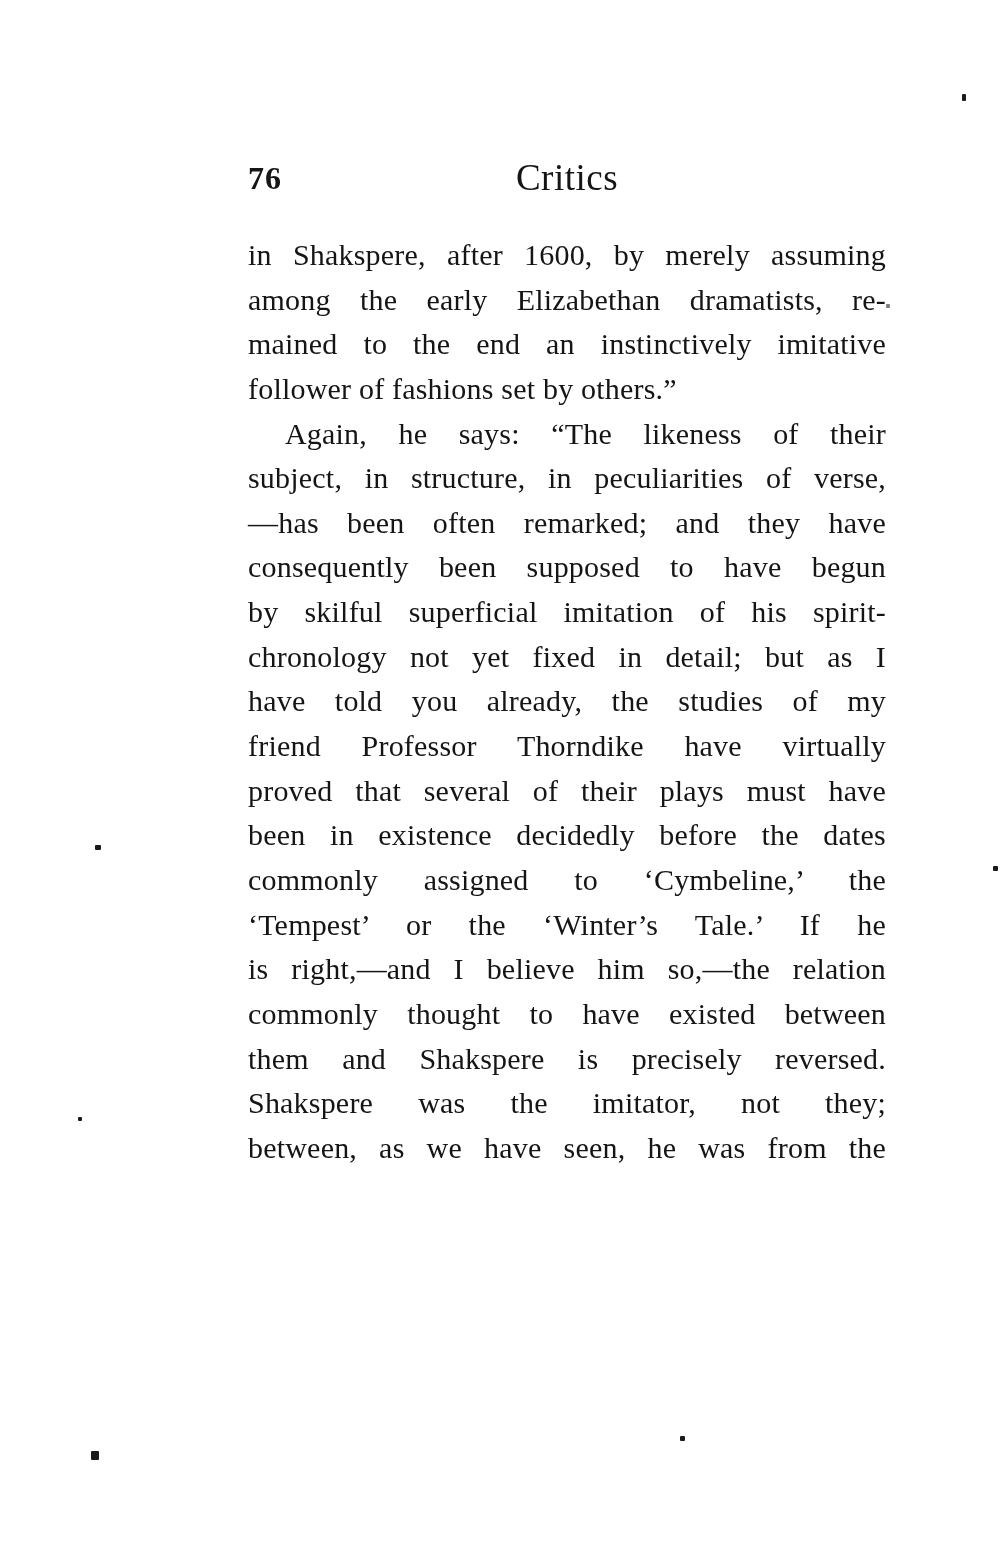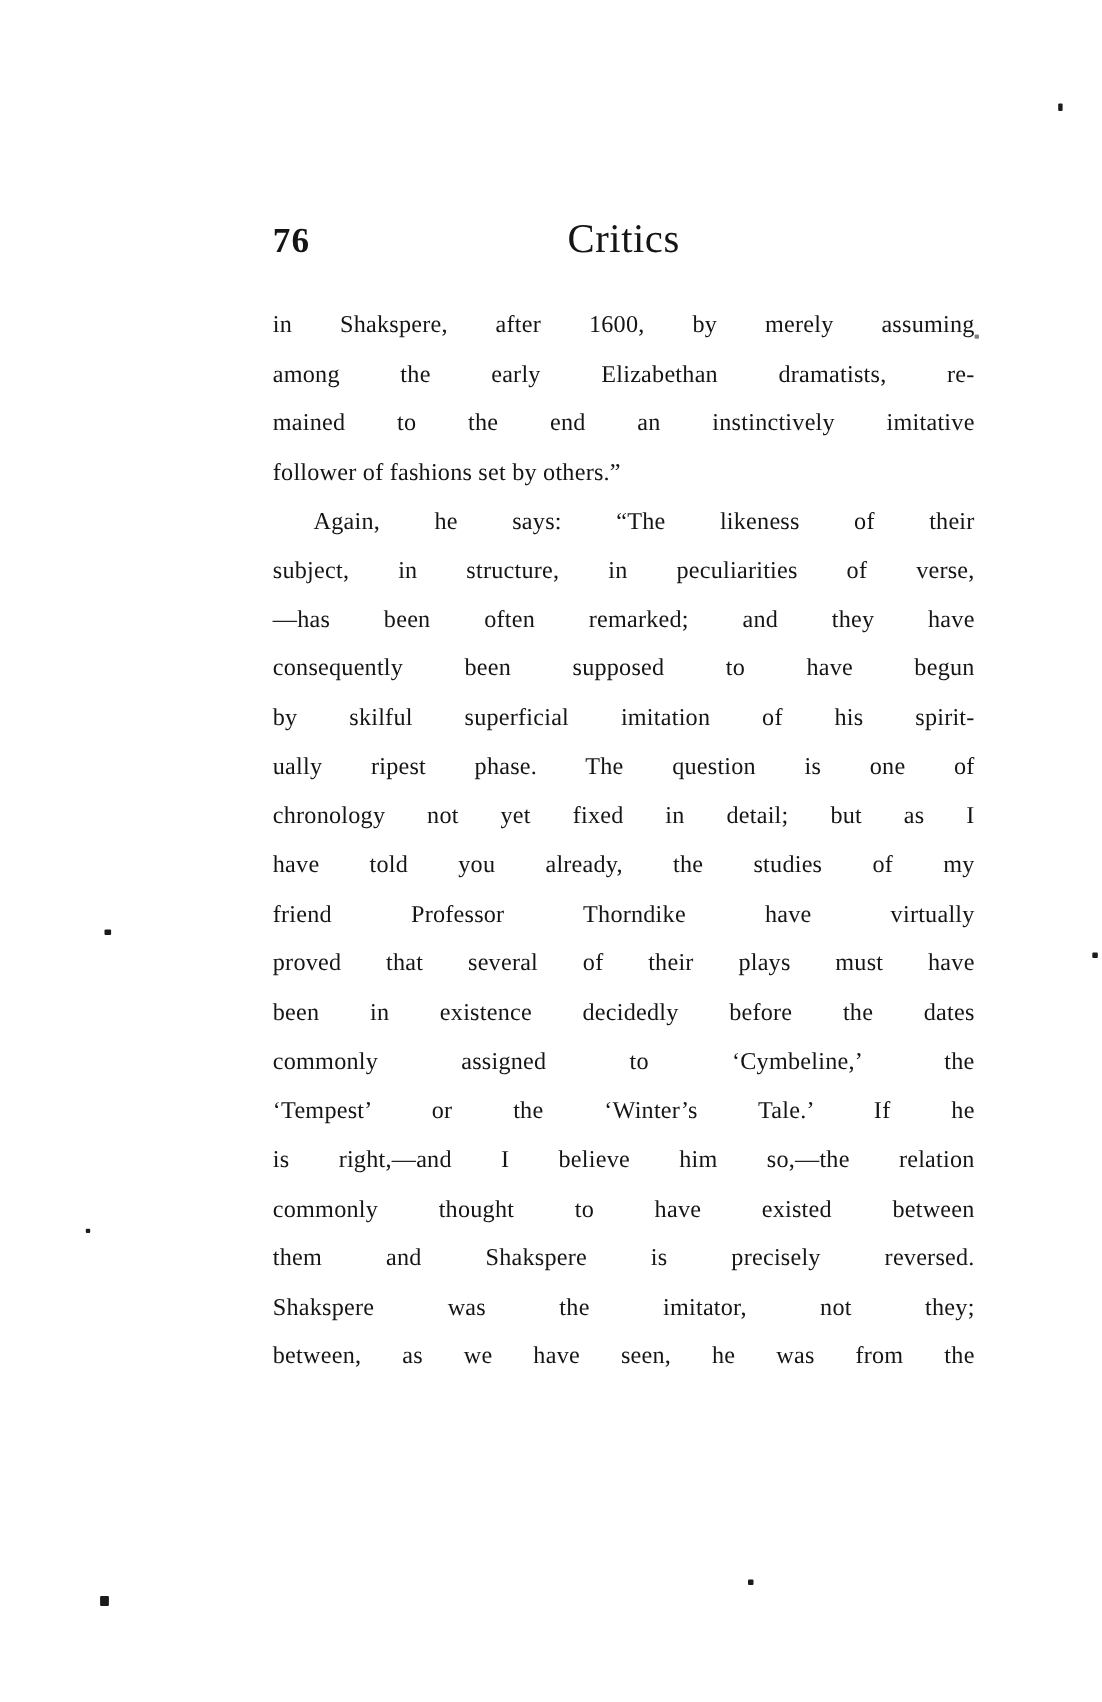--- a/index.html
+++ b/index.html
@@ -11,21 +11,20 @@
     width: 1002px;
     height: 1547px;
     background: #ffffff;
     overflow: hidden;
     font-family: "Liberation Serif", serif;
     color: #151515;
   }
   .book-page {
     position: absolute;
     inset: 0;
-    margin-top: 40px;
   }
   .running-header {
     position: absolute;
     top: 156px;
     left: 248px;
     width: 638px;
     height: 46px;
   }
   .page-number {
     position: absolute;
@@ -46,21 +45,21 @@
   }
   .text-block {
     position: absolute;
     top: 233px;
     left: 248px;
     width: 638px;
   }
   .line {
     height: 44.65px;
     line-height: 44.65px;
-    font-size: 22px;
+    font-size: 30px;
     white-space: nowrap;
     text-align: justify;
     text-align-last: justify;
     text-justify: inter-word;
     letter-spacing: 0.2px;
   }
   .line.indent {
     padding-left: 37px;
   }
   .line.no-justify {
@@ -86,21 +85,20 @@
   <div class="text-block" id="text-block">
       <div class="line">in Shakspere, after 1600, by merely assuming</div>
       <div class="line">among the early Elizabethan dramatists, re-</div>
       <div class="line">mained to the end an instinctively imitative</div>
       <div class="line no-justify">follower of fashions set by others.”</div>
       <div class="line indent">Again, he says: “The likeness of their</div>
       <div class="line">subject, in structure, in peculiarities of verse,</div>
       <div class="line">—has been often remarked; and they have</div>
       <div class="line">consequently been supposed to have begun</div>
       <div class="line">by skilful superficial imitation of his spirit-</div>
-      <div class="line">ually ripest phase. The question is one of</div>
       <div class="line">chronology not yet fixed in detail; but as I</div>
       <div class="line">have told you already, the studies of my</div>
       <div class="line">friend Professor Thorndike have virtually</div>
       <div class="line">proved that several of their plays must have</div>
       <div class="line">been in existence decidedly before the dates</div>
       <div class="line">commonly assigned to ‘Cymbeline,’ the</div>
       <div class="line">‘Tempest’ or the ‘Winter’s Tale.’ If he</div>
       <div class="line">is right,—and I believe him so,—the relation</div>
       <div class="line">commonly thought to have existed between</div>
       <div class="line">them and Shakspere is precisely reversed.</div>

